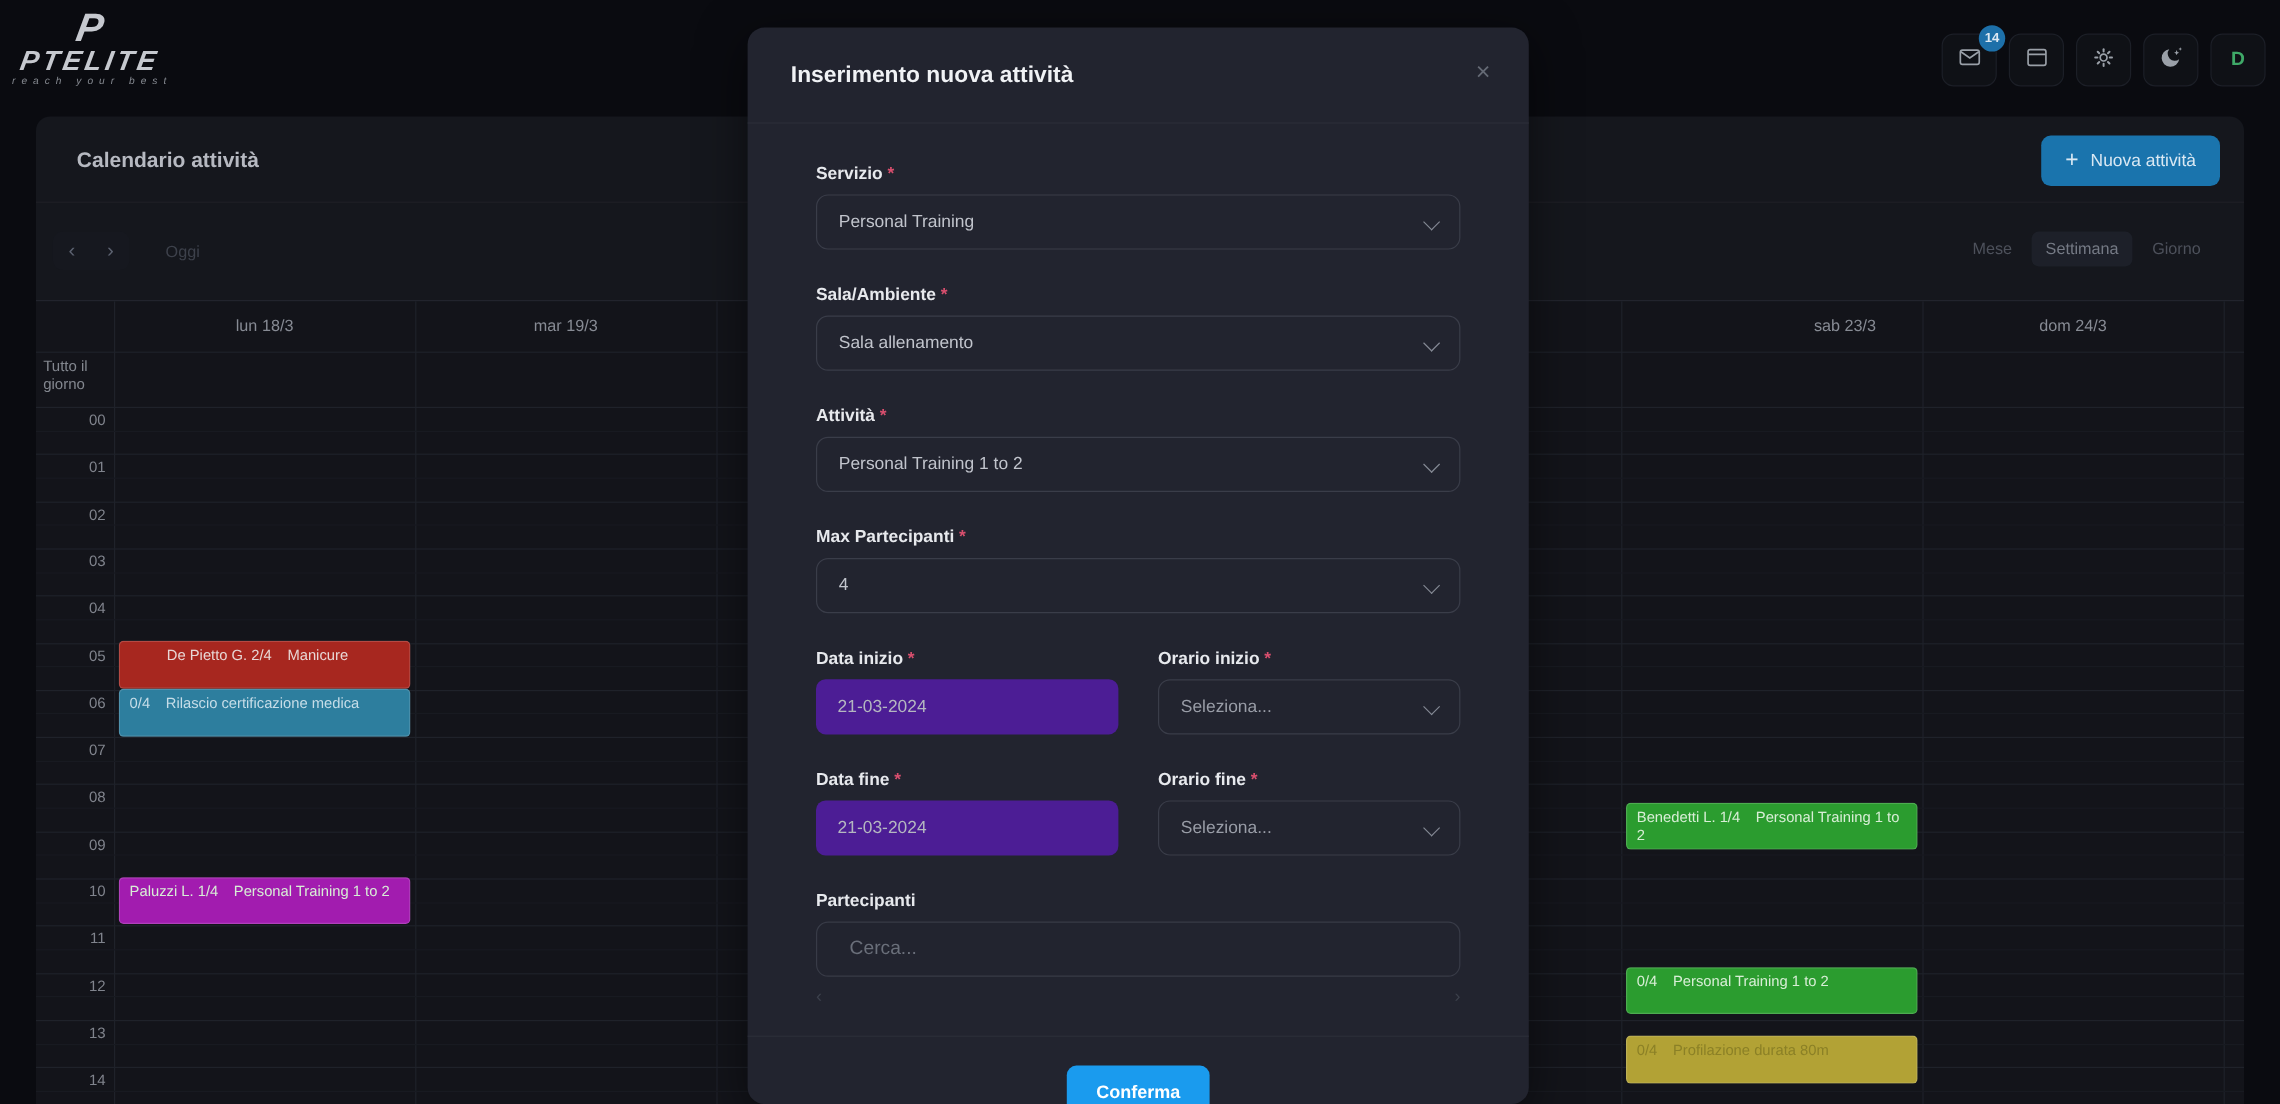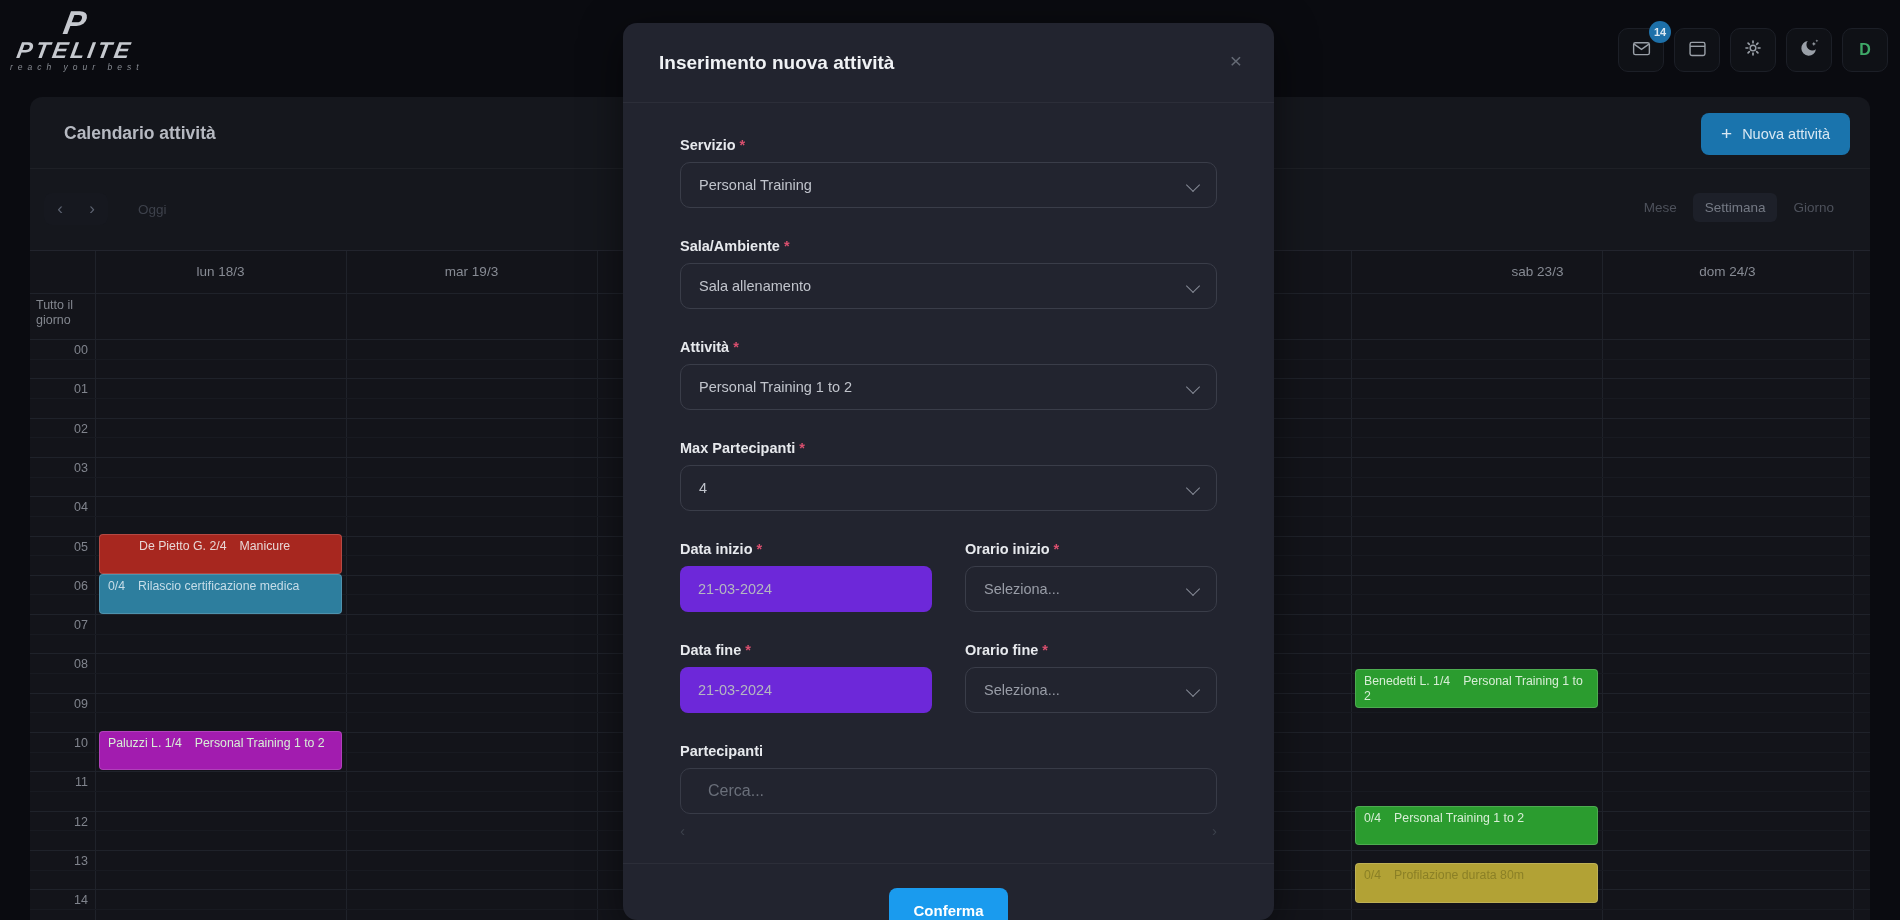--- a/index.html
+++ b/index.html
@@ -50,21 +50,21 @@
   .modal-body{padding:34px 57px 0 57px;display:grid;grid-template-columns:1fr 1fr;column-gap:33px;row-gap:30px;}
   .fgroup{display:block;}
   .fgroup.full{grid-column:span 2;}
   .flabel{font-size:14.5px;font-weight:bold;color:#e7e9ed;margin-bottom:9px;}
   .req{color:#d94f6e;margin-left:4px;}
   .control{position:relative;height:46px;box-sizing:border-box;display:flex;align-items:center;font-size:14.5px;}
   .control.select{border:1px solid #3a3d49;border-radius:10px;color:#c1c4cc;padding:0 40px 0 18px;cursor:pointer;}
   .control.select.muted{color:#999da7;}
   .sel-caret{position:absolute;right:18px;top:17px;width:9px;height:9px;border-left:1.8px solid #858a95;border-bottom:1.8px solid #858a95;transform:rotate(-45deg);}
   input.control{width:100%;}
-  .control.date{background:#6d28d9;border:none;border-radius:8px;color:#b4b7c0;padding:0 18px;font-family:inherit;font-size:14.5px;}
+  .control.date{background:#4c1d95;border:none;border-radius:8px;color:#b4b7c0;padding:0 18px;font-family:inherit;font-size:14.5px;}
   .control.search{background:transparent;border:1px solid #383b47;border-radius:10px;color:#c1c4cc;padding:0 27px;font-family:inherit;font-size:16px;}
   .control.search::placeholder{color:#6a6f7a;}
   .pager{display:flex;justify-content:space-between;padding:8px 57px 0 57px;color:#3c414c;font-size:15px;}
   .pager span{cursor:pointer;}
   .modal-footer{position:absolute;left:0;right:0;top:840px;border-top:1px solid #2c2e39;text-align:center;padding-top:24px;}
   .btn-confirm{background:#1a9bee;color:#ffffff;border:none;border-radius:8px;height:44px;padding:0 24px;font-size:15px;font-weight:bold;cursor:pointer;font-family:inherit;}
 </style>
 </head>
 <body>
 

